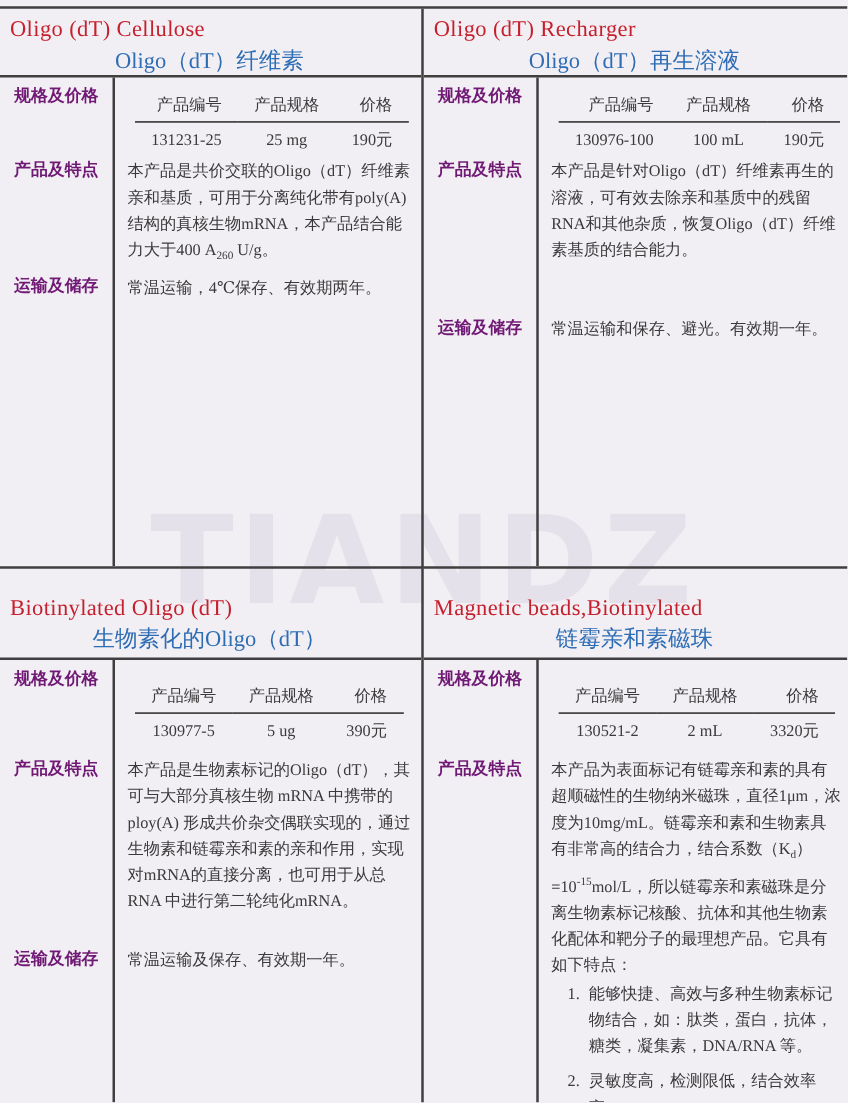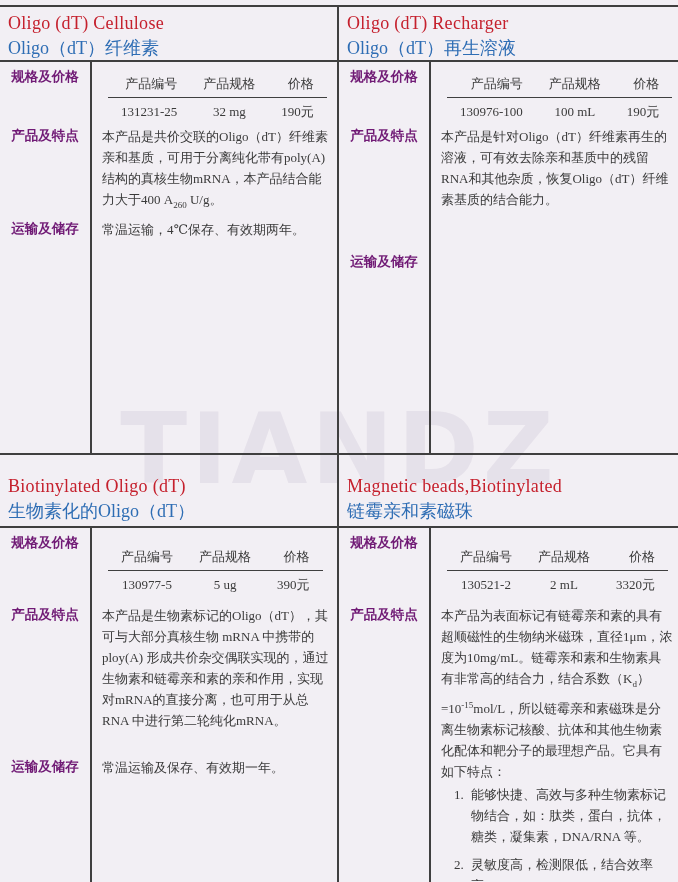--- a/index.html
+++ b/index.html
@@ -40,21 +40,21 @@
   .q1, .q2 { border-bottom: 2px solid #3f3f3f; }
 
   .quad-header {
     box-sizing: border-box;
     border-bottom: 2px solid #3f3f3f;
     padding: 4px 8px 2px 8px;
   }
   .top .quad-header { height: 55px; }
   .bottom .quad-header { height: 58px; margin-top: 15px; }
   .title-en { color: #c5202d; font-size: 18px; line-height: 24px; letter-spacing: 0.3px; }
-  .title-zh { color: #2e6db4; font-size: 18px; line-height: 26px; text-align: left; padding-right: 2px; }
+  .title-zh { color: #2e6db4; font-size: 18px; line-height: 26px; text-align: center; padding-right: 2px; }
 
   .quad-body { flex: 1; position: relative; padding-top: 2px; }
   .quad-body::before {
     content: "";
     position: absolute; left: 90px; top: 0; bottom: 0;
     width: 2px; background: #3f3f3f;
   }
   .row { display: flex; }
   .row-label {
     flex: 0 0 90px; width: 90px; box-sizing: border-box;
@@ -113,21 +113,21 @@
             <thead>
               <tr>
                 <th>产品编号</th>
                 <th>产品规格</th>
                 <th>价格</th>
               </tr>
             </thead>
             <tbody>
               <tr>
                 <td>131231-25</td>
-                <td>32 mg</td>
+                <td>25 mg</td>
                 <td>190元</td>
               </tr>
             </tbody>
           </table>
         </div>
       </div>
       <div class="row row-features">
         <div class="row-label">产品及特点</div>
         <div class="row-content features-text">本产品是共价交联的Oligo（dT）纤维素亲和基质，可用于分离纯化带有poly(A)结构的真核生物mRNA，本产品结合能力大于400 A<sub>260</sub> U/g。</div>
       </div>
@@ -164,20 +164,21 @@
             </tbody>
           </table>
         </div>
       </div>
       <div class="row row-features">
         <div class="row-label">产品及特点</div>
         <div class="row-content features-text">本产品是针对Oligo（dT）纤维素再生的溶液，可有效去除亲和基质中的残留RNA和其他杂质，恢复Oligo（dT）纤维素基质的结合能力。</div>
       </div>
       <div class="row row-storage">
         <div class="row-label">运输及储存</div>
+        <div class="row-content">常温运输和保存、避光。有效期一年。</div>
       </div>
     </div>
   </section>
 
   <section class="quad bottom q3">
     <header class="quad-header">
       <div class="title-en">Biotinylated Oligo (dT)</div>
       <div class="title-zh">生物素化的Oligo（dT）</div>
     </header>
     <div class="quad-body">

